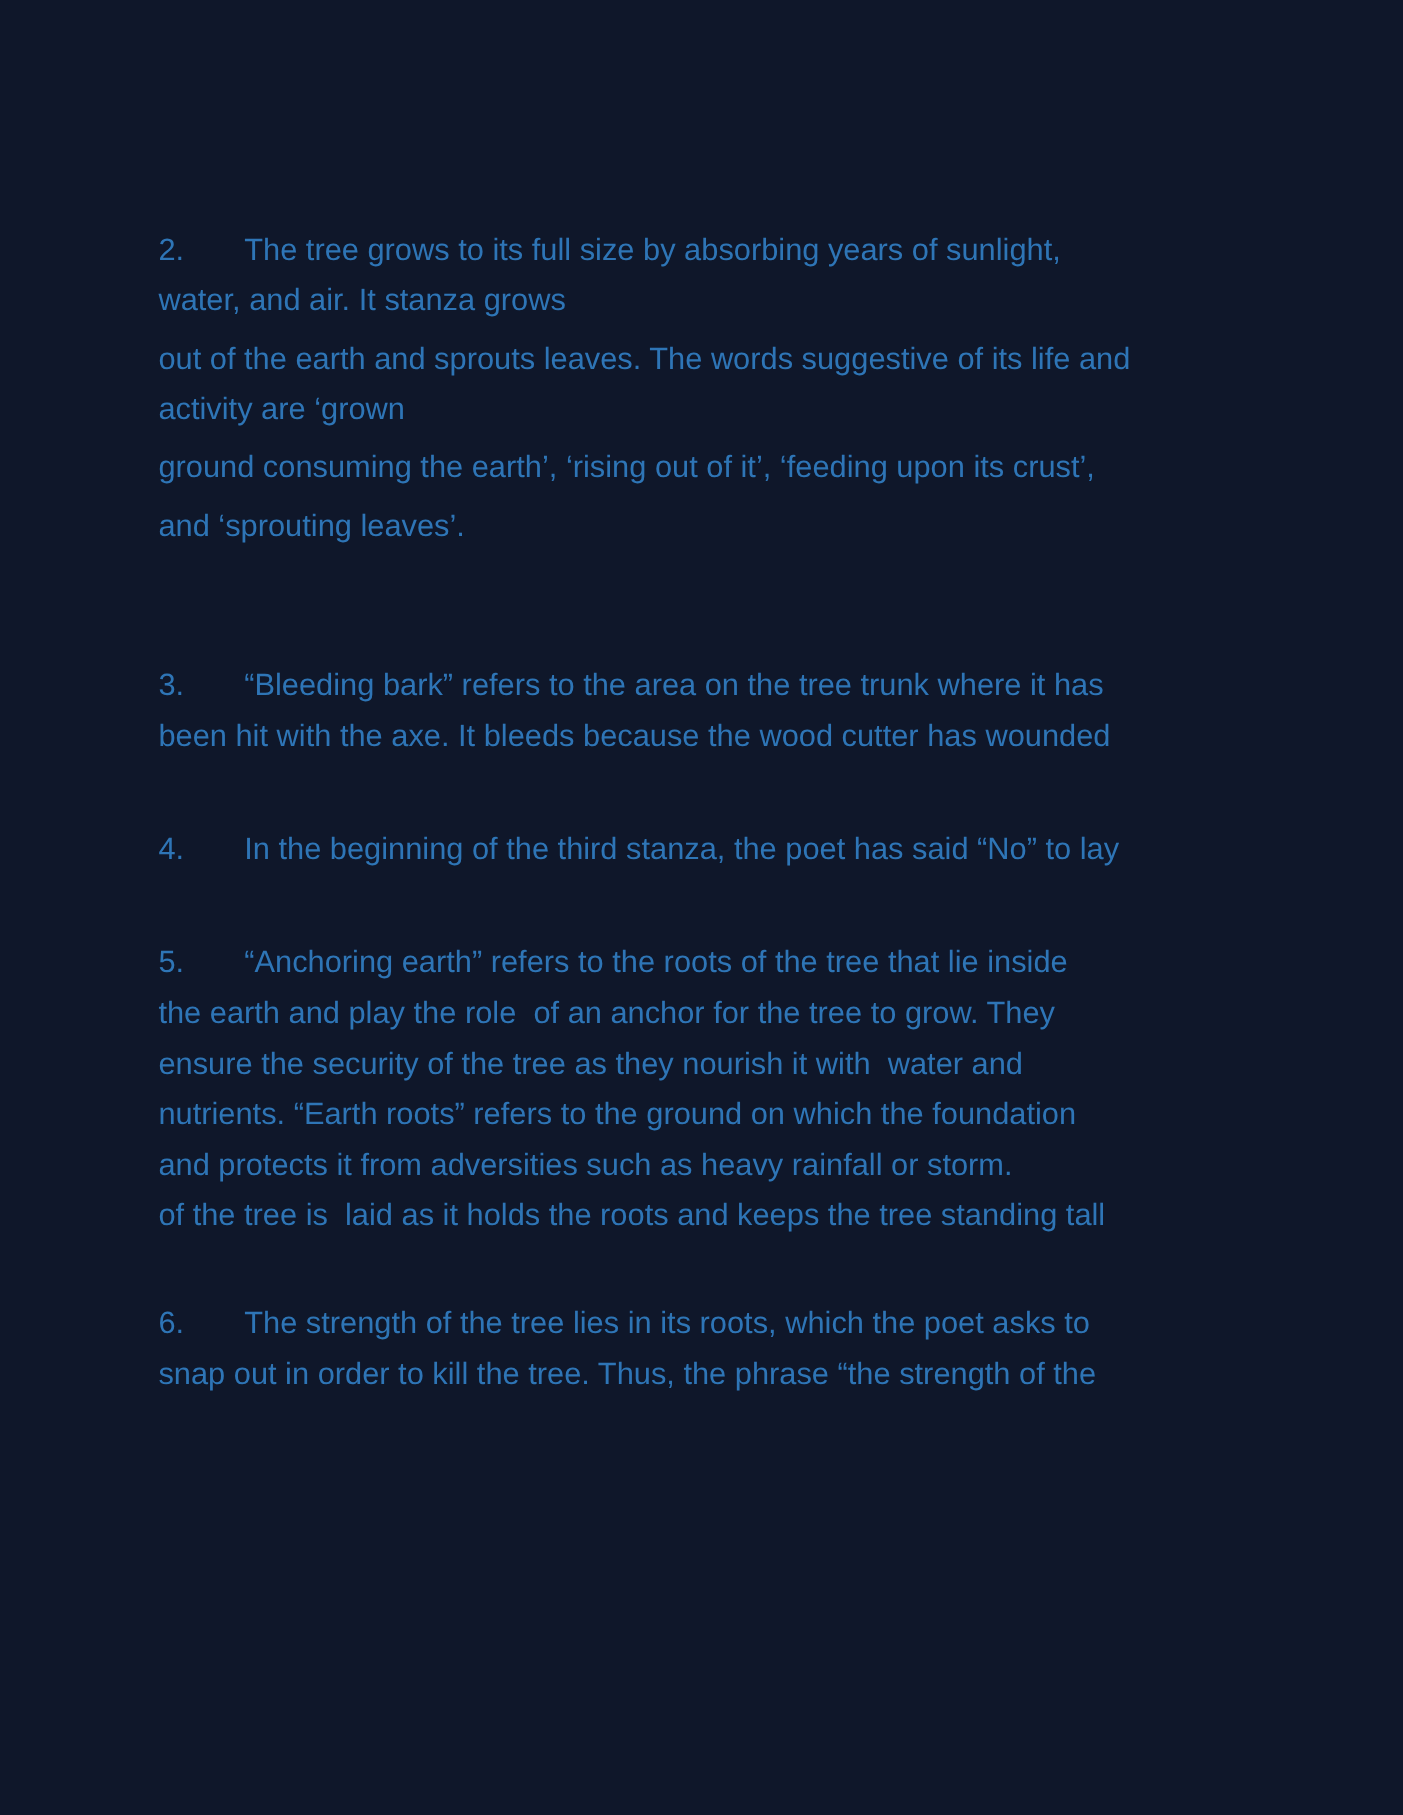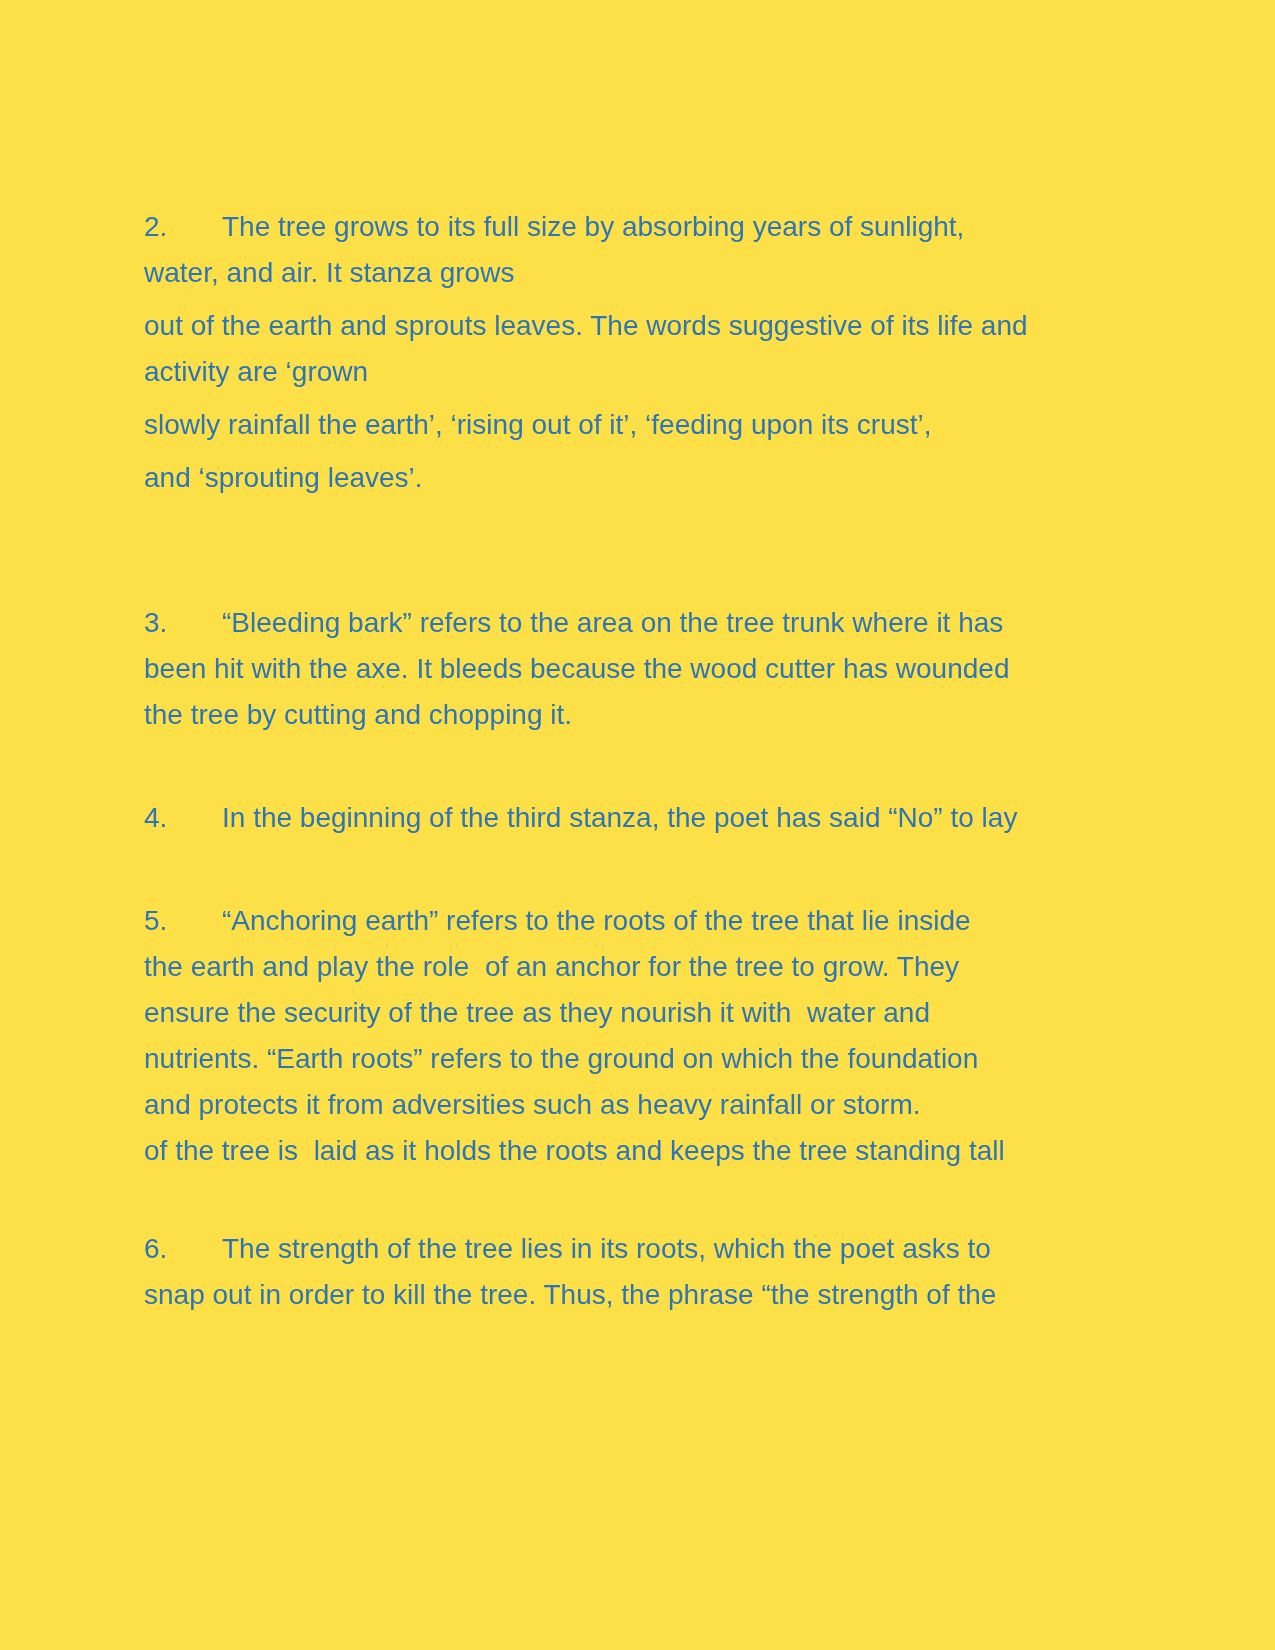--- a/index.html
+++ b/index.html
@@ -5,21 +5,21 @@
 <style>
   html, body {
     margin: 0;
     padding: 0;
     background: #ffffff;
   }
   .page {
     position: relative;
     width: 1275px;
     height: 1650px;
-    background: #fde047;
+    background: #0f172a;
     overflow: hidden;
     box-sizing: border-box;
     padding: 204px 96px 0 144px;
     font-family: "Liberation Sans", "DejaVu Sans", sans-serif;
     font-size: 28px;
     color: #2E75B6;
   }
   .answer { display: block; }
   .para {
     margin: 0 0 7px 0;
@@ -47,34 +47,33 @@
   <section class="answer">
     <div class="para">
       <div class="line"><span class="num">2.</span><span class="txt">The tree grows to its full size by absorbing years of sunlight,</span></div>
       <div class="line">water, and air. It stanza grows</div>
     </div>
     <div class="para">
       <div class="line">out of the earth and sprouts leaves. The words suggestive of its life and</div>
       <div class="line">activity are ‘grown</div>
     </div>
     <div class="para">
-      <div class="line">slowly rainfall the earth’, ‘rising out of it’, ‘feeding upon its crust’,</div>
+      <div class="line">ground consuming the earth’, ‘rising out of it’, ‘feeding upon its crust’,</div>
     </div>
     <div class="para">
       <div class="line">and ‘sprouting leaves’.</div>
     </div>
   </section>
 
   <div class="gap-after-2"></div>
 
   <section class="answer">
     <div class="para">
       <div class="line"><span class="num">3.</span><span class="txt">“Bleeding bark” refers to the area on the tree trunk where it has</span></div>
       <div class="line">been hit with the axe. It bleeds because the wood cutter has wounded</div>
-      <div class="line">the tree by cutting and chopping it.</div>
     </div>
   </section>
 
   <div class="gap-after-3"></div>
 
   <section class="answer">
     <div class="para">
       <div class="line"><span class="num">4.</span><span class="txt">In the beginning of the third stanza, the poet has said “No” to lay</span></div>
     </div>
   </section>

